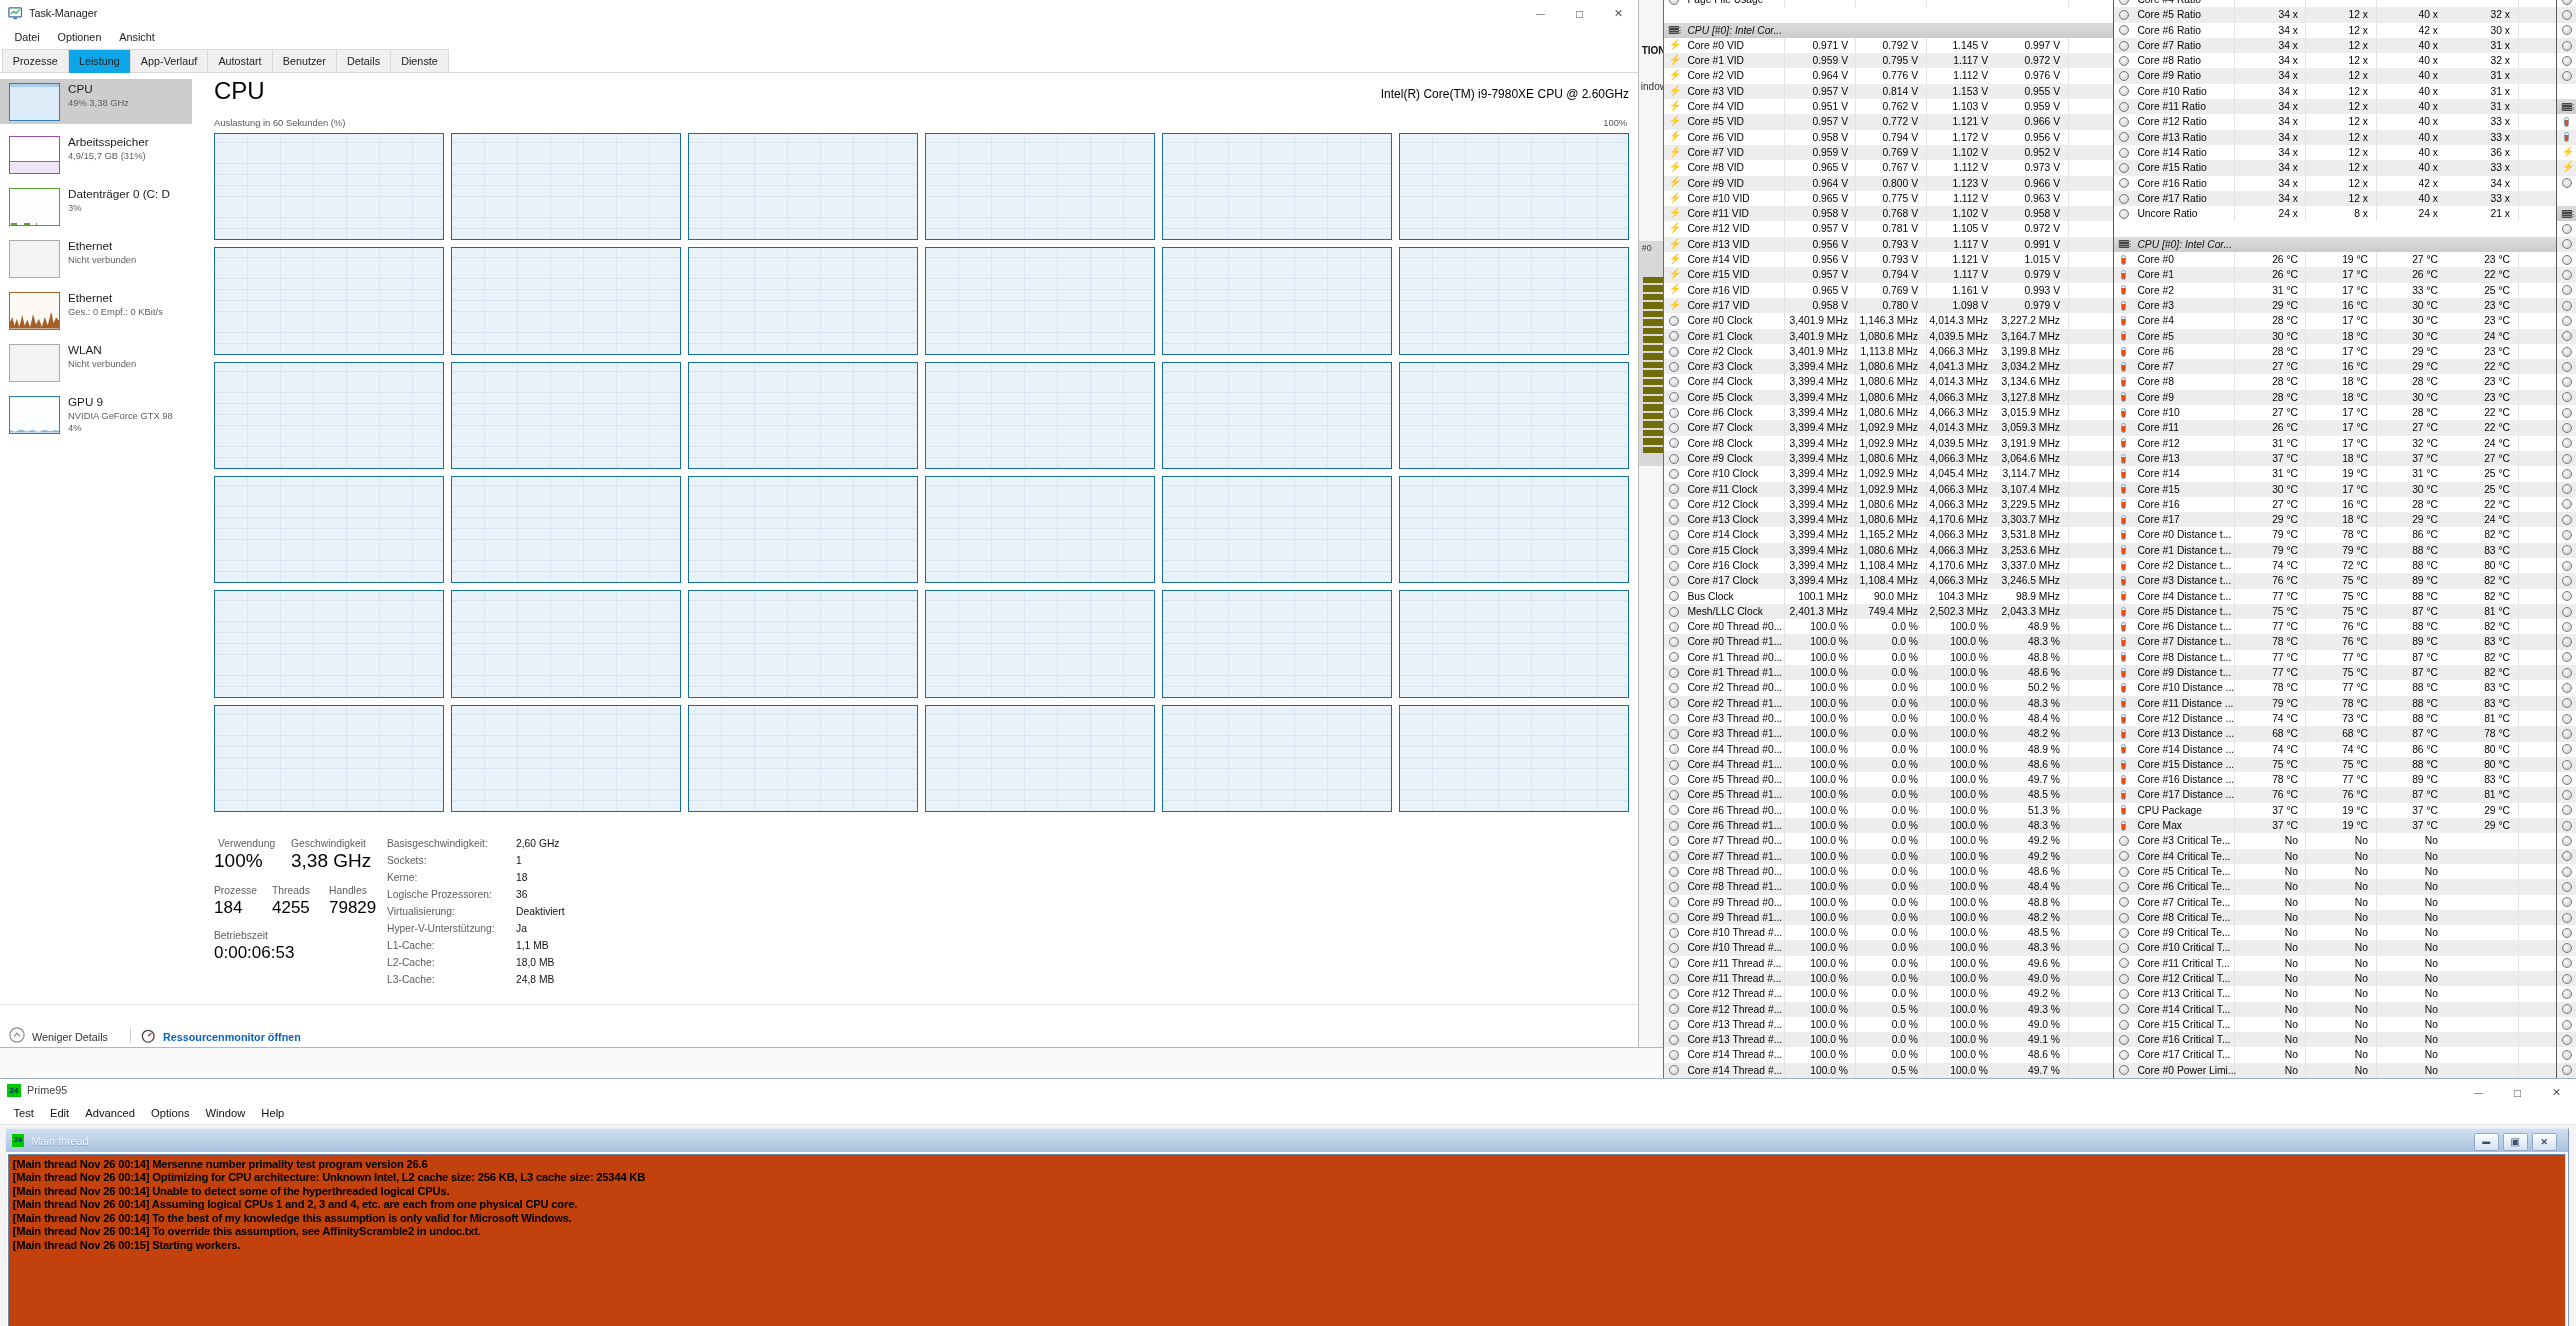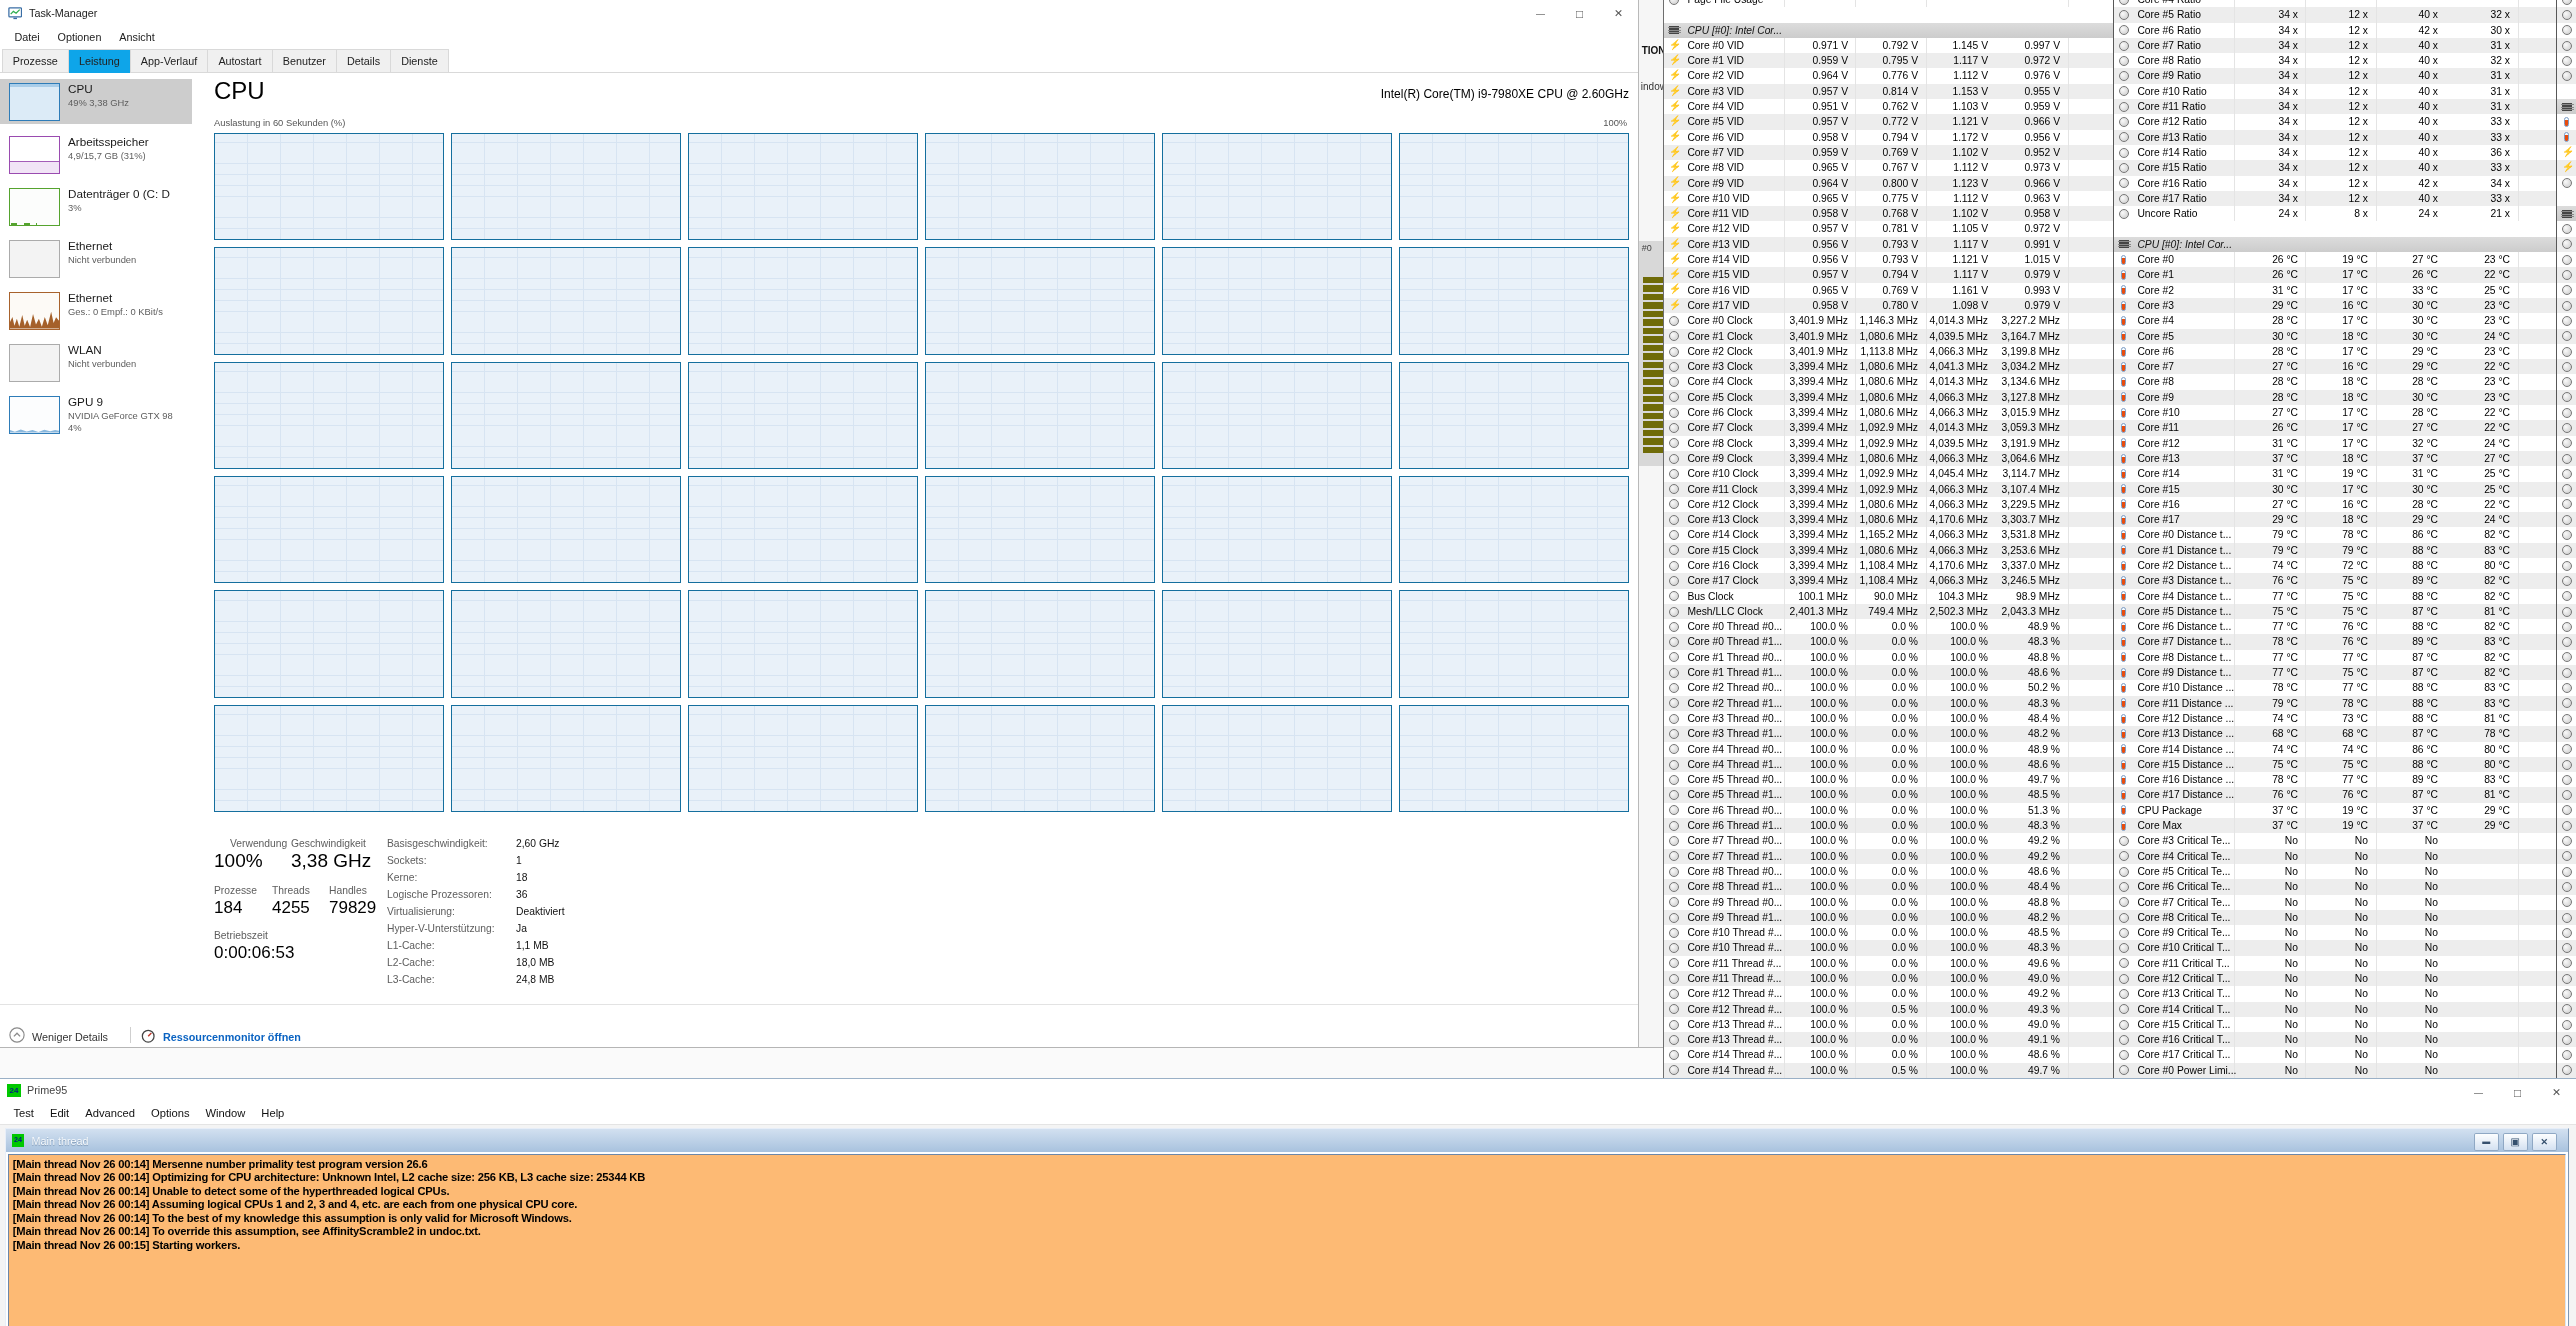--- a/index.html
+++ b/index.html
@@ -134,21 +134,21 @@
   .child-icon{margin-left:5.4px;width:12.6px;height:12.6px;background:#00c800;color:#00207f;
               font-size:7.2px;font-weight:bold;text-align:center;line-height:12.6px;}
   .child-title{margin-left:7.2px;font-size:10.8px;color:#f6f9fc;text-shadow:0 0.9px 0.9px #7d96b2;}
   .child-btns{position:absolute;right:10.8px;top:3.6px;display:flex;gap:3.6px;}
   .cbtn{width:23.4px;height:16px;background:linear-gradient(#fdfeff,#d4e1f1);
         border:0.9px solid #8fa8c4;border-radius:1.8px;display:flex;align-items:center;
         justify-content:center;font-size:8px;color:#35506e;}
   .glyph-cmin::before{content:"▬";}
   .glyph-crest::before{content:"▣";font-size:10px;}
   .glyph-cclose::before{content:"✕";font-weight:bold;font-size:9px;}
-  .logarea{position:absolute;left:1.8px;right:1.8px;top:25px;bottom:1.8px;background:#fdba74;
+  .logarea{position:absolute;left:1.8px;right:1.8px;top:25px;bottom:1.8px;background:#c2410c;
            border:1.8px solid;border-color:#6d87a8 #dbe5f0 #dbe5f0 #6d87a8;overflow:hidden;}
   .logline{font-size:11.2px;font-weight:bold;color:#000;line-height:13.5px;padding-left:3.6px;
            letter-spacing:-0.2px;white-space:nowrap;}
 </style>
 </head>
 <body>
 
 <div id="taskmgr" class="abs">
   <div class="tm-titlebar abs">
     <svg class="abs" style="left:8px;top:6.3px" width="14.4" height="14.4" viewBox="0 0 16 16">
@@ -253,21 +253,21 @@
       <div class="cell"></div>
       <div class="cell"></div>
       <div class="cell"></div>
       <div class="cell"></div>
       <div class="cell"></div>
       <div class="cell"></div>
       <div class="cell"></div>
     </div>
 
   <div class="stats abs">
-    <span class="stat-label" style="left:16px;top:1.8px">Verwendung</span>
+    <span class="stat-label" style="left:4px;top:1.8px">Verwendung</span>
     <span class="stat-label" style="left:77px;top:1.8px">Geschwindigkeit</span>
     <span class="stat-big" style="left:0;top:14.4px">100%</span>
     <span class="stat-big" style="left:77px;top:14.4px">3,38 GHz</span>
     <span class="stat-label" style="left:0;top:49px">Prozesse</span>
     <span class="stat-label" style="left:58px;top:49px">Threads</span>
     <span class="stat-label" style="left:115px;top:49px">Handles</span>
     <span class="stat-mid" style="left:0;top:62px">184</span>
     <span class="stat-mid" style="left:58px;top:62px">4255</span>
     <span class="stat-mid" style="left:115px;top:62px">79829</span>
     <span class="stat-label" style="left:0;top:94px">Betriebszeit</span>

